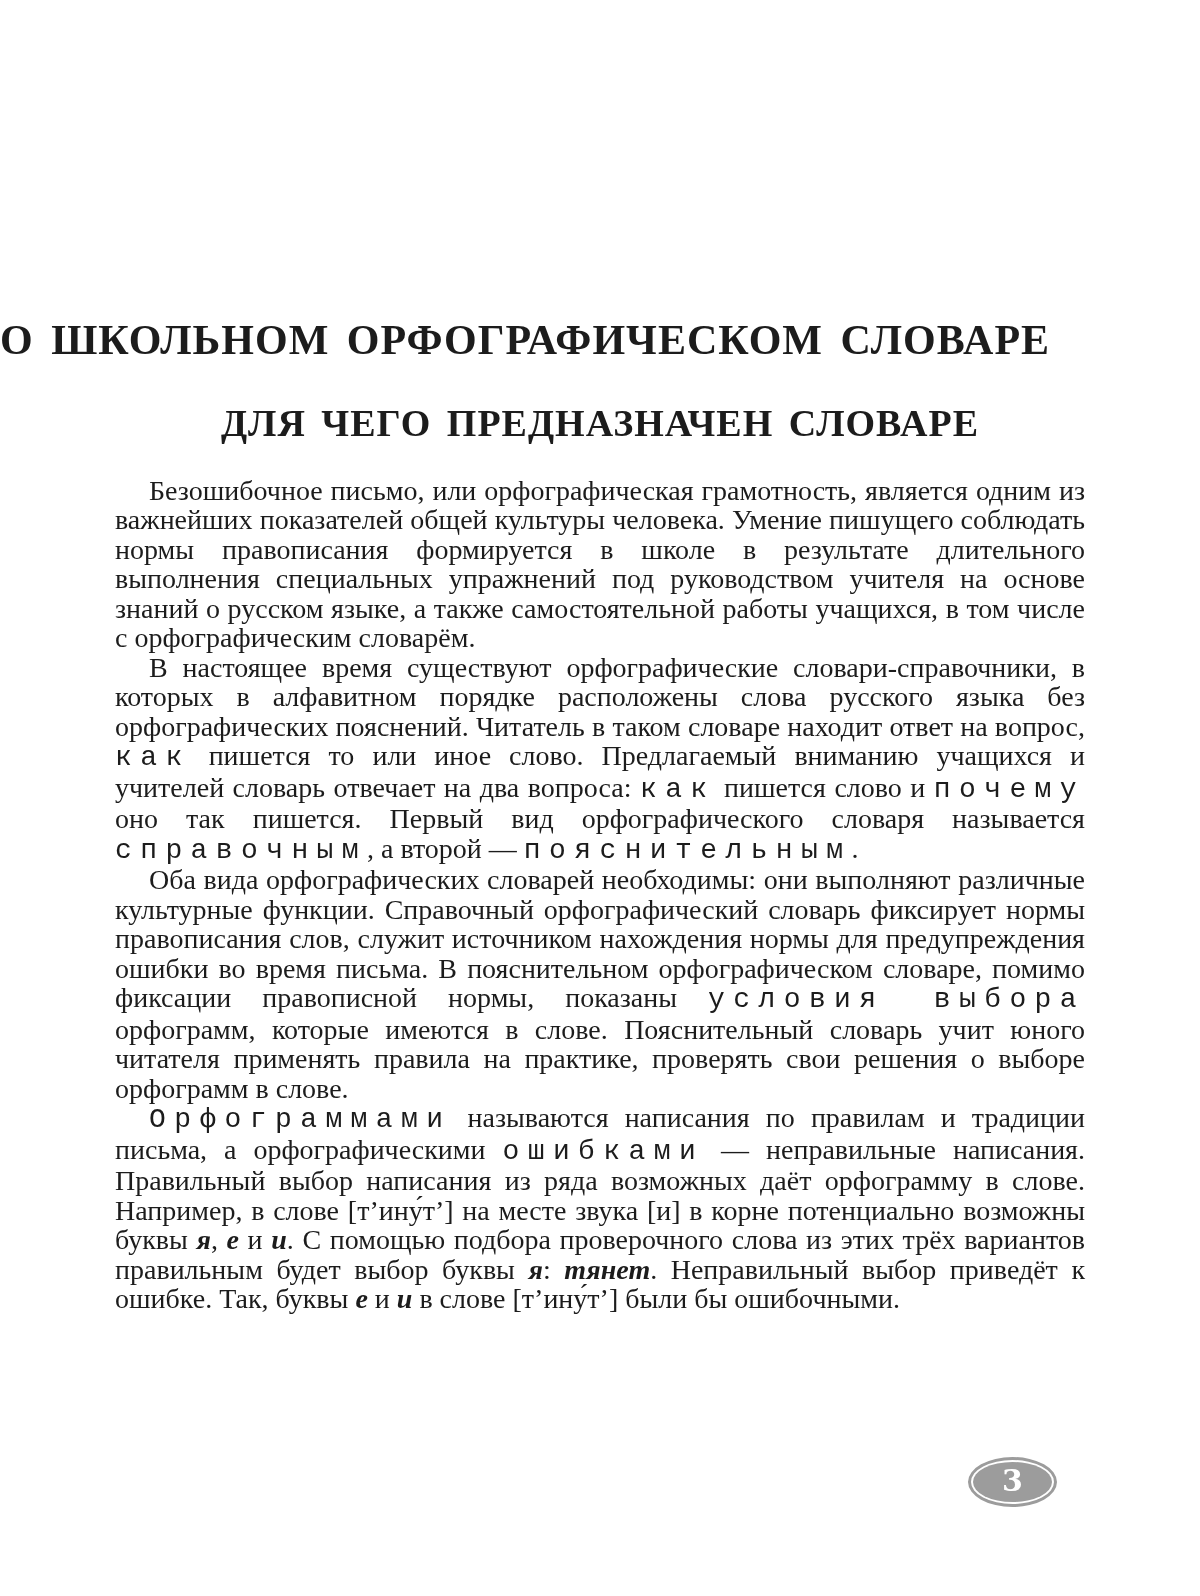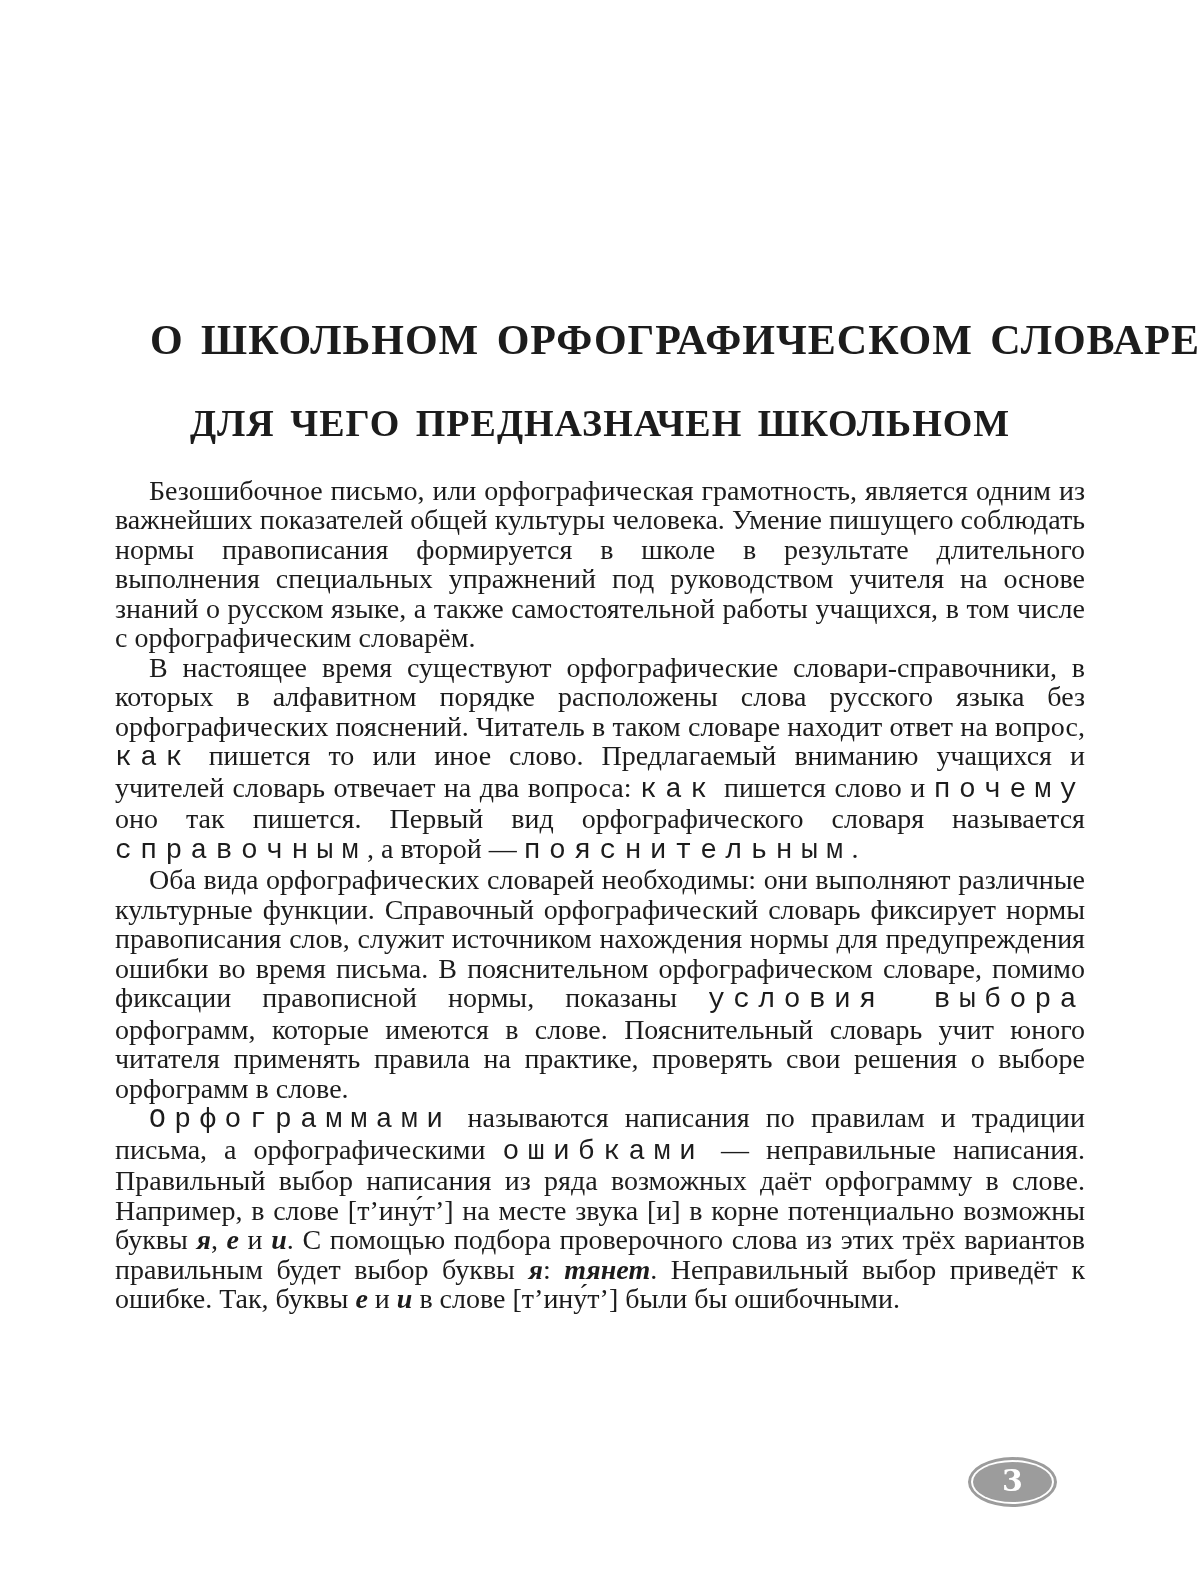--- a/index.html
+++ b/index.html
@@ -16,21 +16,21 @@
     font-family:"Liberation Serif","DejaVu Serif",serif;
     color:var(--text-color);
     overflow:hidden;
   }
   .page-content{
     padding-top:318px;
   }
   .page-title{
     font-size:42px;
     font-weight:bold;
-    text-align:right;
+    text-align:left;
     letter-spacing:1px;
     line-height:1.05;
     word-spacing:6px;
   }
   .section-heading{
     margin-top:42px;
     font-size:38px;
     font-weight:bold;
     text-align:center;
     letter-spacing:1px;
@@ -77,21 +77,21 @@
     line-height:1;
     transform:translateY(-1px);
   }
 </style>
 </head>
 <body>
 
 <div class="page-content">
   <h1 class="page-title">О ШКОЛЬНОМ ОРФОГРАФИЧЕСКОМ СЛОВАРЕ</h1>
 
-  <h2 class="section-heading">ДЛЯ ЧЕГО ПРЕДНАЗНАЧЕН ШКОЛЬНОМ</h2>
+  <h2 class="section-heading">ДЛЯ ЧЕГО ПРЕДНАЗНАЧЕН СЛОВАРЕ</h2>
 
   <div class="body-text">
       <p><span class="seg">Безошибочное письмо, или орфографическая грамотность, является одним из важнейших показателей общей культуры человека. Умение пишущего соблюдать нормы правописания формируется в школе в результате длительного выполнения специальных упражнений под руководством учителя на основе знаний о русском языке, а также самостоятельной работы учащихся, в том числе с орфографическим словарём.</span></p>
       <p><span class="seg">В настоящее время существуют орфографические словари-справочники, в которых в алфавитном порядке расположены слова русского языка без орфографических пояснений. Читатель в таком словаре находит ответ на вопрос, </span><span class="seg spaced">как</span><span class="seg"> пишется то или иное слово. Предлагаемый вниманию учащихся и учителей словарь отвечает на два вопроса: </span><span class="seg spaced">как</span><span class="seg"> пишется слово и </span><span class="seg spaced">почему</span><span class="seg"> оно так пишется. Первый вид орфографического словаря называется </span><span class="seg spaced">справочным</span><span class="seg">, а второй — </span><span class="seg spaced">пояснительным</span><span class="seg">.</span></p>
       <p><span class="seg">Оба вида орфографических словарей необходимы: они выполняют различные культурные функции. Справочный орфографический словарь фиксирует нормы правописания слов, служит источником нахождения нормы для предупреждения ошибки во время письма. В пояснительном орфографическом словаре, помимо фиксации правописной нормы, показаны </span><span class="seg spaced">условия выбора</span><span class="seg"> орфограмм, которые имеются в слове. Пояснительный словарь учит юного читателя применять правила на практике, проверять свои решения о выборе орфограмм в слове.</span></p>
       <p><span class="seg spaced">Орфограммами</span><span class="seg"> называются написания по правилам и традиции письма, а орфографическими </span><span class="seg spaced">ошибками</span><span class="seg"> — неправильные написания. Правильный выбор написания из ряда возможных даёт орфограмму в слове. Например, в слове [т’ину́т’] на месте звука [и] в корне потенциально возможны буквы </span><span class="seg emph">я</span><span class="seg">, </span><span class="seg emph">е</span><span class="seg"> и </span><span class="seg emph">и</span><span class="seg">. С помощью подбора проверочного слова из этих трёх вариантов правильным будет выбор буквы </span><span class="seg emph">я</span><span class="seg">: </span><span class="seg emph">тянет</span><span class="seg">. Неправильный выбор приведёт к ошибке. Так, буквы </span><span class="seg emph">е</span><span class="seg"> и </span><span class="seg emph">и</span><span class="seg"> в слове [т’ину́т’] были бы ошибочными.</span></p>
     </div>
 </div>
 
 <div class="page-number-badge">

